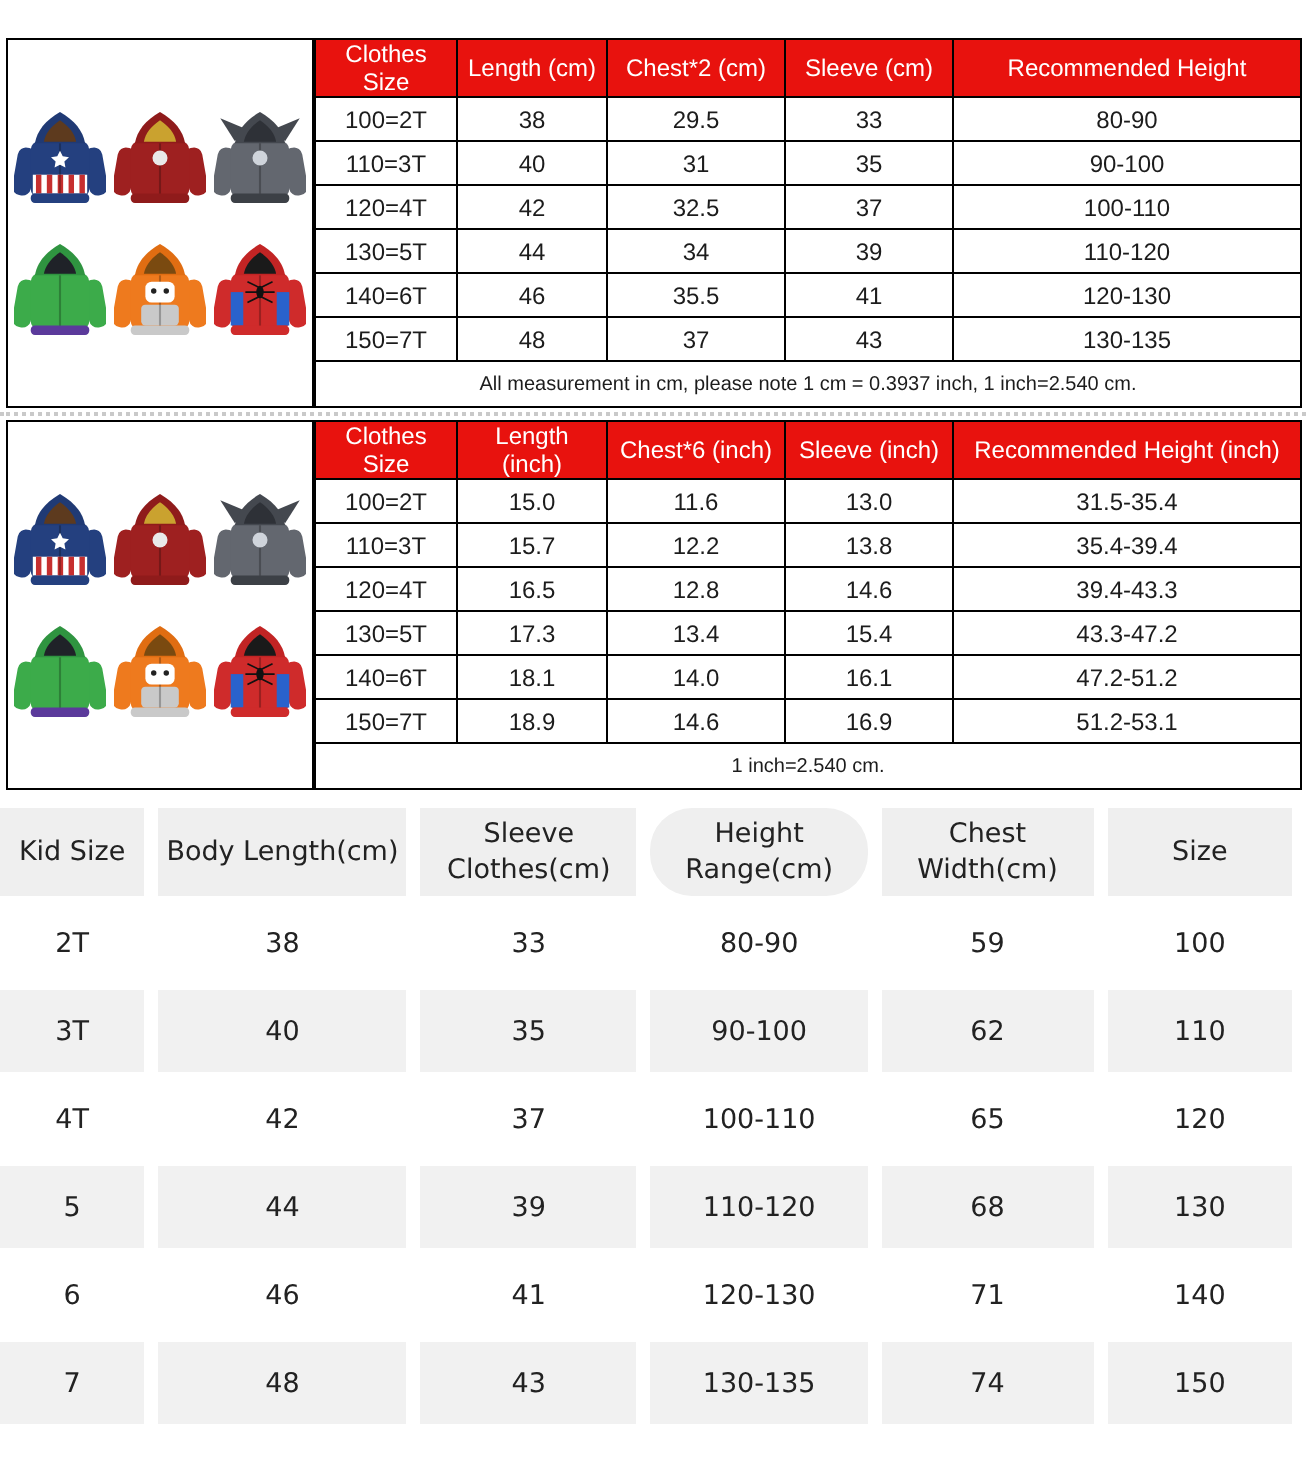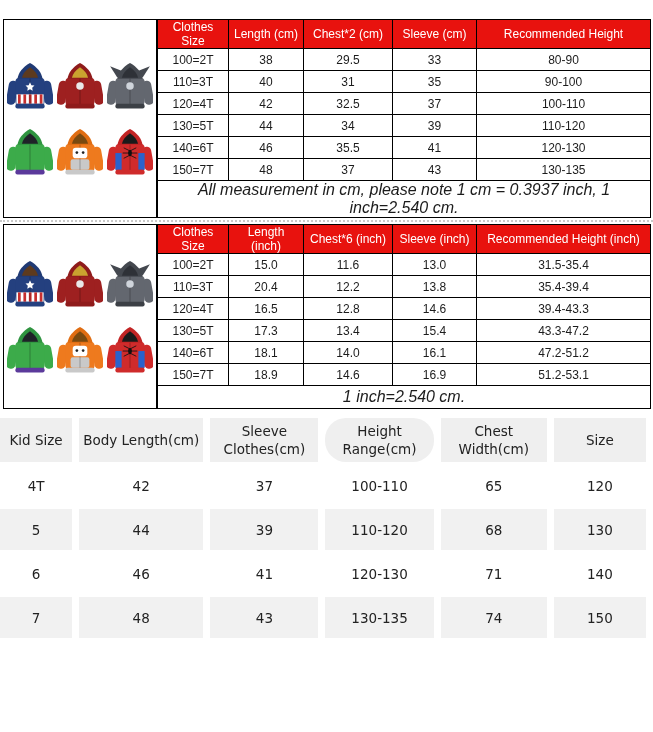--- a/index.html
+++ b/index.html
@@ -15,21 +15,21 @@
   .section{display:flex;align-items:stretch;margin-left:3px;}
   .img-cell{width:154px;border:1px solid var(--border);background:#ffffff;flex:0 0 auto;}
   .hoodie-grid{display:grid;grid-template-columns:repeat(3,49px);justify-content:center;align-content:center;gap:10px 1px;height:100%;padding:4px 0;}
   .hoodie{width:49px;height:56px;display:flex;align-items:center;justify-content:center;}
   .hoodie svg{display:block;}
 
   table.size-table{border-collapse:collapse;table-layout:fixed;width:494px;font-size:12px;color:#1c1c1c;background:#fff;}
   table.size-table th,table.size-table td{border:1px solid var(--border);text-align:center;vertical-align:middle;padding:0 2px;}
   table.size-table th{background:var(--red);color:var(--red-text);font-weight:normal;font-size:12px;height:26px;}
   table.size-table td{height:22px;}
-  table.size-table td.note-cell{height:23px;font-size:16px;font-style:italic;}
+  table.size-table td.note-cell{height:23px;font-size:10px;}
   table.size-table th:nth-child(1){width:71px;}
   table.size-table th:nth-child(2){width:75px;}
   table.size-table th:nth-child(3){width:89px;}
   table.size-table th:nth-child(4){width:84px;}
 
   .divider{border-top:2px dotted #c9c9c9;margin:2px 0 2px 0;height:0;}
 
   
   table.kid-table{border-collapse:separate;border-spacing:7px 3px;table-layout:fixed;
     width:660px;margin:6px 0 0 -7px;font-family:"DejaVu Sans",sans-serif;font-size:13.5px;color:#222222;}
@@ -303,21 +303,21 @@
         <tbody>
           <tr>
             <td>100=2T</td>
             <td>15.0</td>
             <td>11.6</td>
             <td>13.0</td>
             <td>31.5-35.4</td>
           </tr>
           <tr>
             <td>110=3T</td>
-            <td>20.4</td>
+            <td>15.7</td>
             <td>12.2</td>
             <td>13.8</td>
             <td>35.4-39.4</td>
           </tr>
           <tr>
             <td>120=4T</td>
             <td>16.5</td>
             <td>12.8</td>
             <td>14.6</td>
             <td>39.4-43.3</td>
@@ -356,20 +356,36 @@
           <th>Kid Size</th>
           <th>Body Length(cm)</th>
           <th>Sleeve Clothes(cm)</th>
           <th>Height Range(cm)</th>
           <th>Chest Width(cm)</th>
           <th>Size</th>
         </tr>
       </thead>
       <tbody>
         <tr>
+          <td>2T</td>
+          <td>38</td>
+          <td>33</td>
+          <td>80-90</td>
+          <td>59</td>
+          <td>100</td>
+        </tr>
+        <tr>
+          <td>3T</td>
+          <td>40</td>
+          <td>35</td>
+          <td>90-100</td>
+          <td>62</td>
+          <td>110</td>
+        </tr>
+        <tr>
           <td>4T</td>
           <td>42</td>
           <td>37</td>
           <td>100-110</td>
           <td>65</td>
           <td>120</td>
         </tr>
         <tr>
           <td>5</td>
           <td>44</td>

